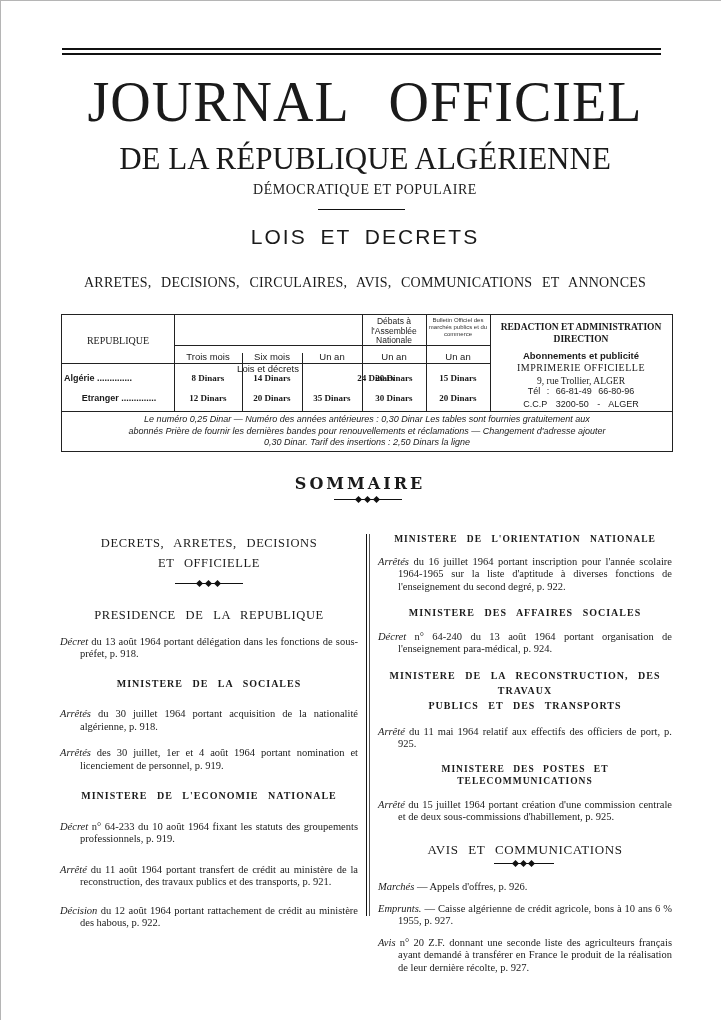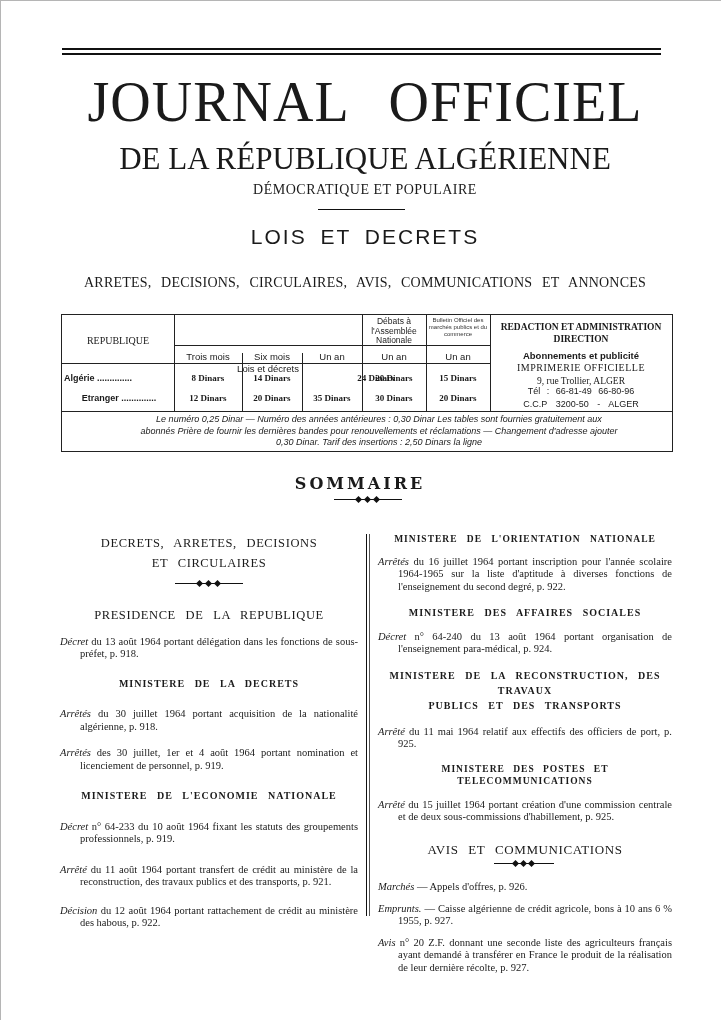--- a/index.html
+++ b/index.html
@@ -15,21 +15,21 @@
   .shortrule{left:318px;top:209px;width:87px;border-top:1.5px solid #111;}
   .lois{left:60px;top:225px;width:610px;font-family:"Liberation Sans","DejaVu Sans",sans-serif;font-size:21px;letter-spacing:2px;word-spacing:6px;}
   .arretes{left:60px;top:275px;width:610px;font-size:14px;word-spacing:6px;letter-spacing:.2px;}
 
   
   .box{position:absolute;left:61px;top:314px;width:610px;height:136px;border:1.5px solid #222;font-family:"Liberation Sans","DejaVu Sans",sans-serif;}
   .box .cell{position:absolute;font-size:9px;text-align:center;}
   .vline{position:absolute;border-left:1px solid #222;}
   .hline{position:absolute;border-top:1px solid #222;}
   .bold{font-weight:bold;}
-  .note{position:absolute;left:12px;top:99px;width:610px;font-size:9px;font-style:italic;text-align:center;line-height:11.5px;}
+  .note{position:absolute;left:0;top:99px;width:610px;font-size:9px;font-style:italic;text-align:center;line-height:11.5px;}
   .serif{font-family:"Liberation Serif","DejaVu Serif",serif;}
 
   .sommaire{left:250px;top:474px;width:220px;font-size:16px;letter-spacing:3px;font-weight:bold;font-family:"DejaVu Serif",serif;}
   .orn{position:absolute;height:6px;}
   .orn .l{position:absolute;top:2px;height:0;border-top:1.5px solid #111;}
   .orn .d{position:absolute;top:0;width:5px;height:5px;background:#111;transform:rotate(45deg);}
 
   .col{position:absolute;font-size:10.5px;line-height:12.5px;}
   .col p{margin:0;}
   .entry{text-indent:-20px;padding-left:20px;text-align:justify;}
@@ -110,32 +110,32 @@
   <div class="l" style="left:0;width:68px;"></div>
   <div class="d" style="left:22px;"></div>
     <div class="d" style="left:31px;"></div>
     <div class="d" style="left:40px;"></div>
 </div>
 
 <div class="divider"></div>
 
 <div class="col" style="left:60px;top:533px;width:298px;">
   <p class="bighead" style="font-size:12.5px;line-height:20px;">DECRETS, ARRETES, DECISIONS</p>
-  <p class="bighead" style="font-size:12.5px;line-height:20px;">ET CIRCULAIRES</p>
+  <p class="bighead" style="font-size:12.5px;line-height:20px;">ET OFFICIELLE</p>
   <div style="position:relative;height:20px;">
     <div class="orn" style="left:115px;top:8px;width:68px;">
       <div class="l" style="left:0;width:68px;"></div>
       <div class="d" style="left:22px;"></div>
         <div class="d" style="left:31px;"></div>
         <div class="d" style="left:40px;"></div>
     </div>
   </div>
   <p class="bighead" style="margin-top:16px;font-size:12.5px;">PRESIDENCE DE LA REPUBLIQUE</p>
   <p class="entry" style="margin-top:14px;"><i>Décret</i><span> du 13 août 1964 portant délégation dans les fonctions de sous-préfet, p. 918.</span></p>
-  <p class="head" style="margin-top:17px;">MINISTERE DE LA DECRETS</p>
+  <p class="head" style="margin-top:17px;">MINISTERE DE LA SOCIALES</p>
   <p class="entry" style="margin-top:18px;"><i>Arrêtés</i><span> du 30 juillet 1964 portant acquisition de la nationalité algérienne, p. 918.</span></p>
   <p class="entry" style="margin-top:14px;"><i>Arrêtés</i><span> des 30 juillet, 1er et 4 août 1964 portant nomination et licenciement de personnel, p. 919.</span></p>
   <p class="head" style="margin-top:18px;">MINISTERE DE L'ECONOMIE NATIONALE</p>
   <p class="entry" style="margin-top:18px;"><i>Décret</i><span> n° 64-233 du 10 août 1964 fixant les statuts des groupements professionnels, p. 919.</span></p>
   <p class="entry" style="margin-top:18px;"><i>Arrêté</i><span> du 11 août 1964 portant transfert de crédit au ministère de la reconstruction, des travaux publics et des transports, p. 921.</span></p>
   <p class="entry" style="margin-top:16px;"><i>Décision</i><span> du 12 août 1964 portant rattachement de crédit au ministère des habous, p. 922.</span></p>
 </div>
 
 <div class="col" style="left:378px;top:533px;width:294px;">
   <p class="head" style="font-size:9.5px;">MINISTERE DE L'ORIENTATION NATIONALE</p>

